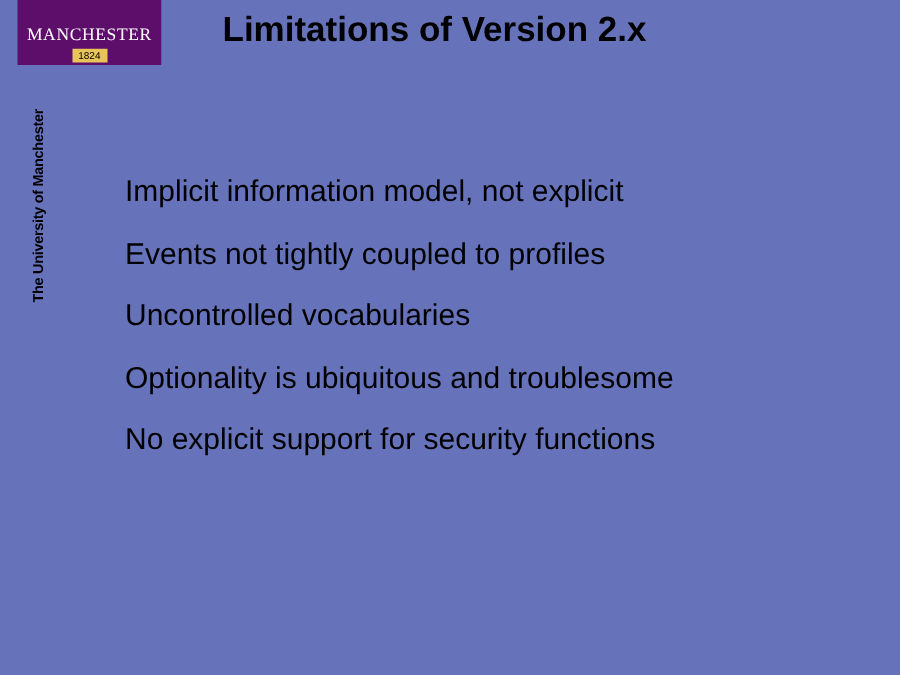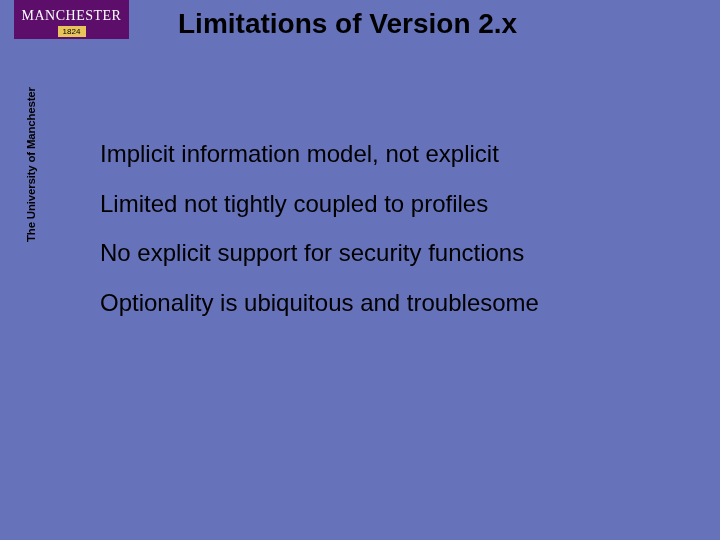--- a/index.html
+++ b/index.html
@@ -19,21 +19,21 @@
   }
   .logo-area {
     position: absolute;
     left: 14px;
     top: 0;
   }
   .logo-box {
     background: #5d0e6a;
     color: #fff;
     width: 115px;
-    padding: 8px 0 2px 0;
+    padding: 21px 0 2px 0;
     text-align: center;
   }
   .logo-name {
     font-family: Georgia, 'Times New Roman', serif;
     font-size: 14px;
     letter-spacing: 0.5px;
   }
   .logo-year {
     background: #e9c45a;
     color: #000;
@@ -97,18 +97,19 @@
   </div>
 
   <div class="univ-wrap">
     <div class="univ-text">The University of Manchester</div>
   </div>
 
   <div class="title">Limitations of Version 2.x</div>
 
   <div class="body">
     <div class="bullet">Implicit information model, not explicit</div>
-    <div class="bullet">Limited not tightly coupled to profiles</div>
+    <div class="bullet">Events not tightly coupled to profiles</div>
+    <div class="bullet">Uncontrolled vocabularies</div>
+    <div class="bullet">Optionality is ubiquitous and troublesome</div>
     <div class="bullet">No explicit support for security functions</div>
-    <div class="bullet">Optionality is ubiquitous and troublesome</div>
   </div>
 
 </div>
 
 </body></html>

